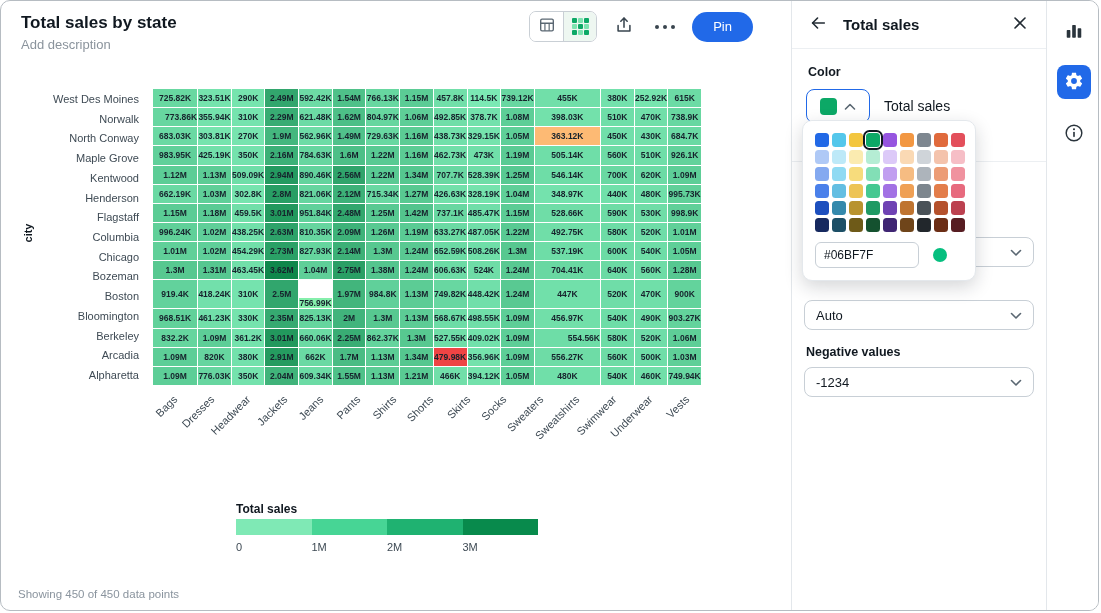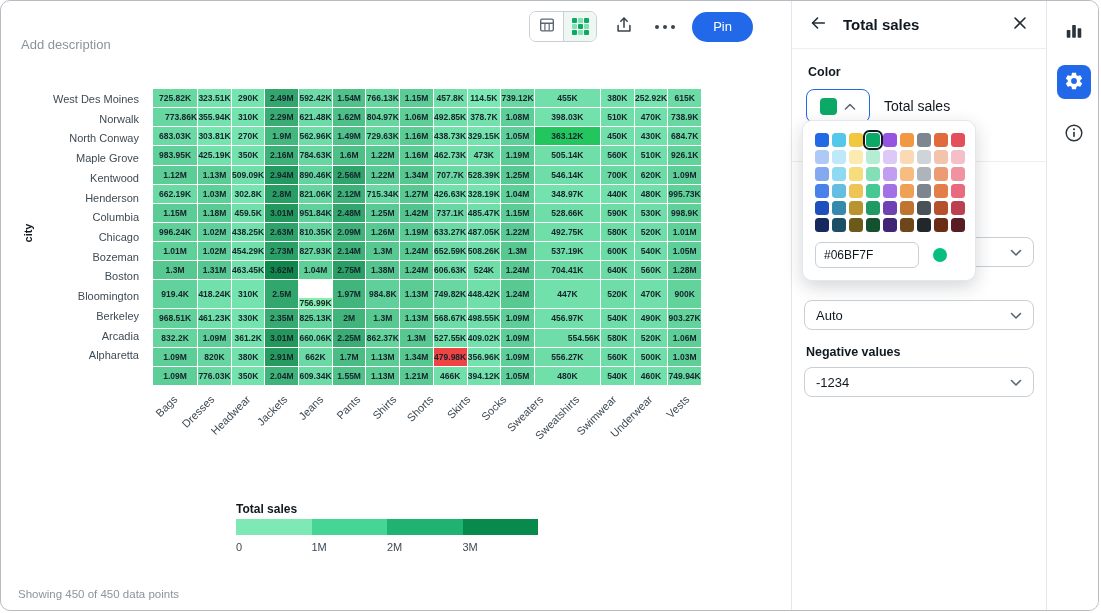--- a/index.html
+++ b/index.html
@@ -71,20 +71,21 @@
   .rail-btn { background:none; border:none; cursor:pointer; width:34px; height:34px; display:flex; align-items:center; justify-content:center; margin-top:14px; border-radius:8px; }
   .rail-btn.active { background:#2169e8; margin-top:16px; }
   .rail-btn.info { margin-top:18px; }
 </style>
 </head>
 <body>
 
 <div class="window">
 
   <div class="main">
+    <div class="page-title">Total sales by state</div>
     <div class="subtitle">Add description</div>
 
     <div class="controls">
       <div class="seg">
         <button class="seg-btn">
           <span>
             <svg width="18" height="18" viewBox="0 0 20 20">
                 <rect x="3" y="3.5" width="14" height="13" rx="1.5" fill="none" stroke="#5a6772" stroke-width="1.5"></rect>
                 <line x1="3" y1="8" x2="17" y2="8" stroke="#5a6772" stroke-width="1.5"></line>
                 <line x1="7.7" y1="8" x2="7.7" y2="16.5" stroke="#5a6772" stroke-width="1.3"></line>
@@ -126,20 +127,21 @@
     </div>
 
     <div class="y-axis-title">city</div>
     <div id="y-labels">
         <div class="ylab">West Des Moines</div>
         <div class="ylab">Norwalk</div>
         <div class="ylab">North Conway</div>
         <div class="ylab">Maple Grove</div>
         <div class="ylab">Kentwood</div>
         <div class="ylab">Henderson</div>
+        <div class="ylab">Flagstaff</div>
         <div class="ylab">Columbia</div>
         <div class="ylab">Chicago</div>
         <div class="ylab">Bozeman</div>
         <div class="ylab">Boston</div>
         <div class="ylab">Bloomington</div>
         <div class="ylab">Berkeley</div>
         <div class="ylab">Arcadia</div>
         <div class="ylab">Alpharetta</div>
       </div>
     <div id="grid">
@@ -177,21 +179,21 @@
         <div class="cell" style="background: rgb(118, 228, 174);">303.81K</div>
         <div class="cell" style="background: rgb(119, 228, 175);">270K</div>
         <div class="cell" style="background: rgb(68, 183, 126);">1.9M</div>
         <div class="cell" style="background: rgb(110, 220, 166);">562.96K</div>
         <div class="cell" style="background: rgb(81, 194, 139);">1.49M</div>
         <div class="cell" style="background: rgb(104, 216, 161);">729.63K</div>
         <div class="cell" style="background: rgb(91, 204, 148);">1.16M</div>
         <div class="cell" style="background: rgb(113, 224, 170);">438.73K</div>
         <div class="cell" style="background: rgb(117, 227, 173);">329.15K</div>
         <div class="cell" style="background: rgb(94, 207, 152);">1.05M</div>
-        <div class="cell" style="background: #22c55e;">363.12K</div>
+        <div class="cell" style="background: #fdba74;">363.12K</div>
         <div class="cell" style="background: rgb(113, 223, 170);">450K</div>
         <div class="cell" style="background: rgb(114, 224, 170);">430K</div>
         <div class="cell" style="background: rgb(106, 217, 163);">684.7K</div>
         <div class="cell" style="background: rgb(96, 208, 154);">983.95K</div>
         <div class="cell" style="background: rgb(114, 224, 170);">425.19K</div>
         <div class="cell" style="background: rgb(116, 226, 173);">350K</div>
         <div class="cell" style="background: rgb(60, 176, 119);">2.16M</div>
         <div class="cell" style="background: rgb(103, 214, 160);">784.63K</div>
         <div class="cell" style="background: rgb(77, 191, 135);">1.6M</div>
         <div class="cell" style="background: rgb(89, 202, 147);">1.22M</div>

